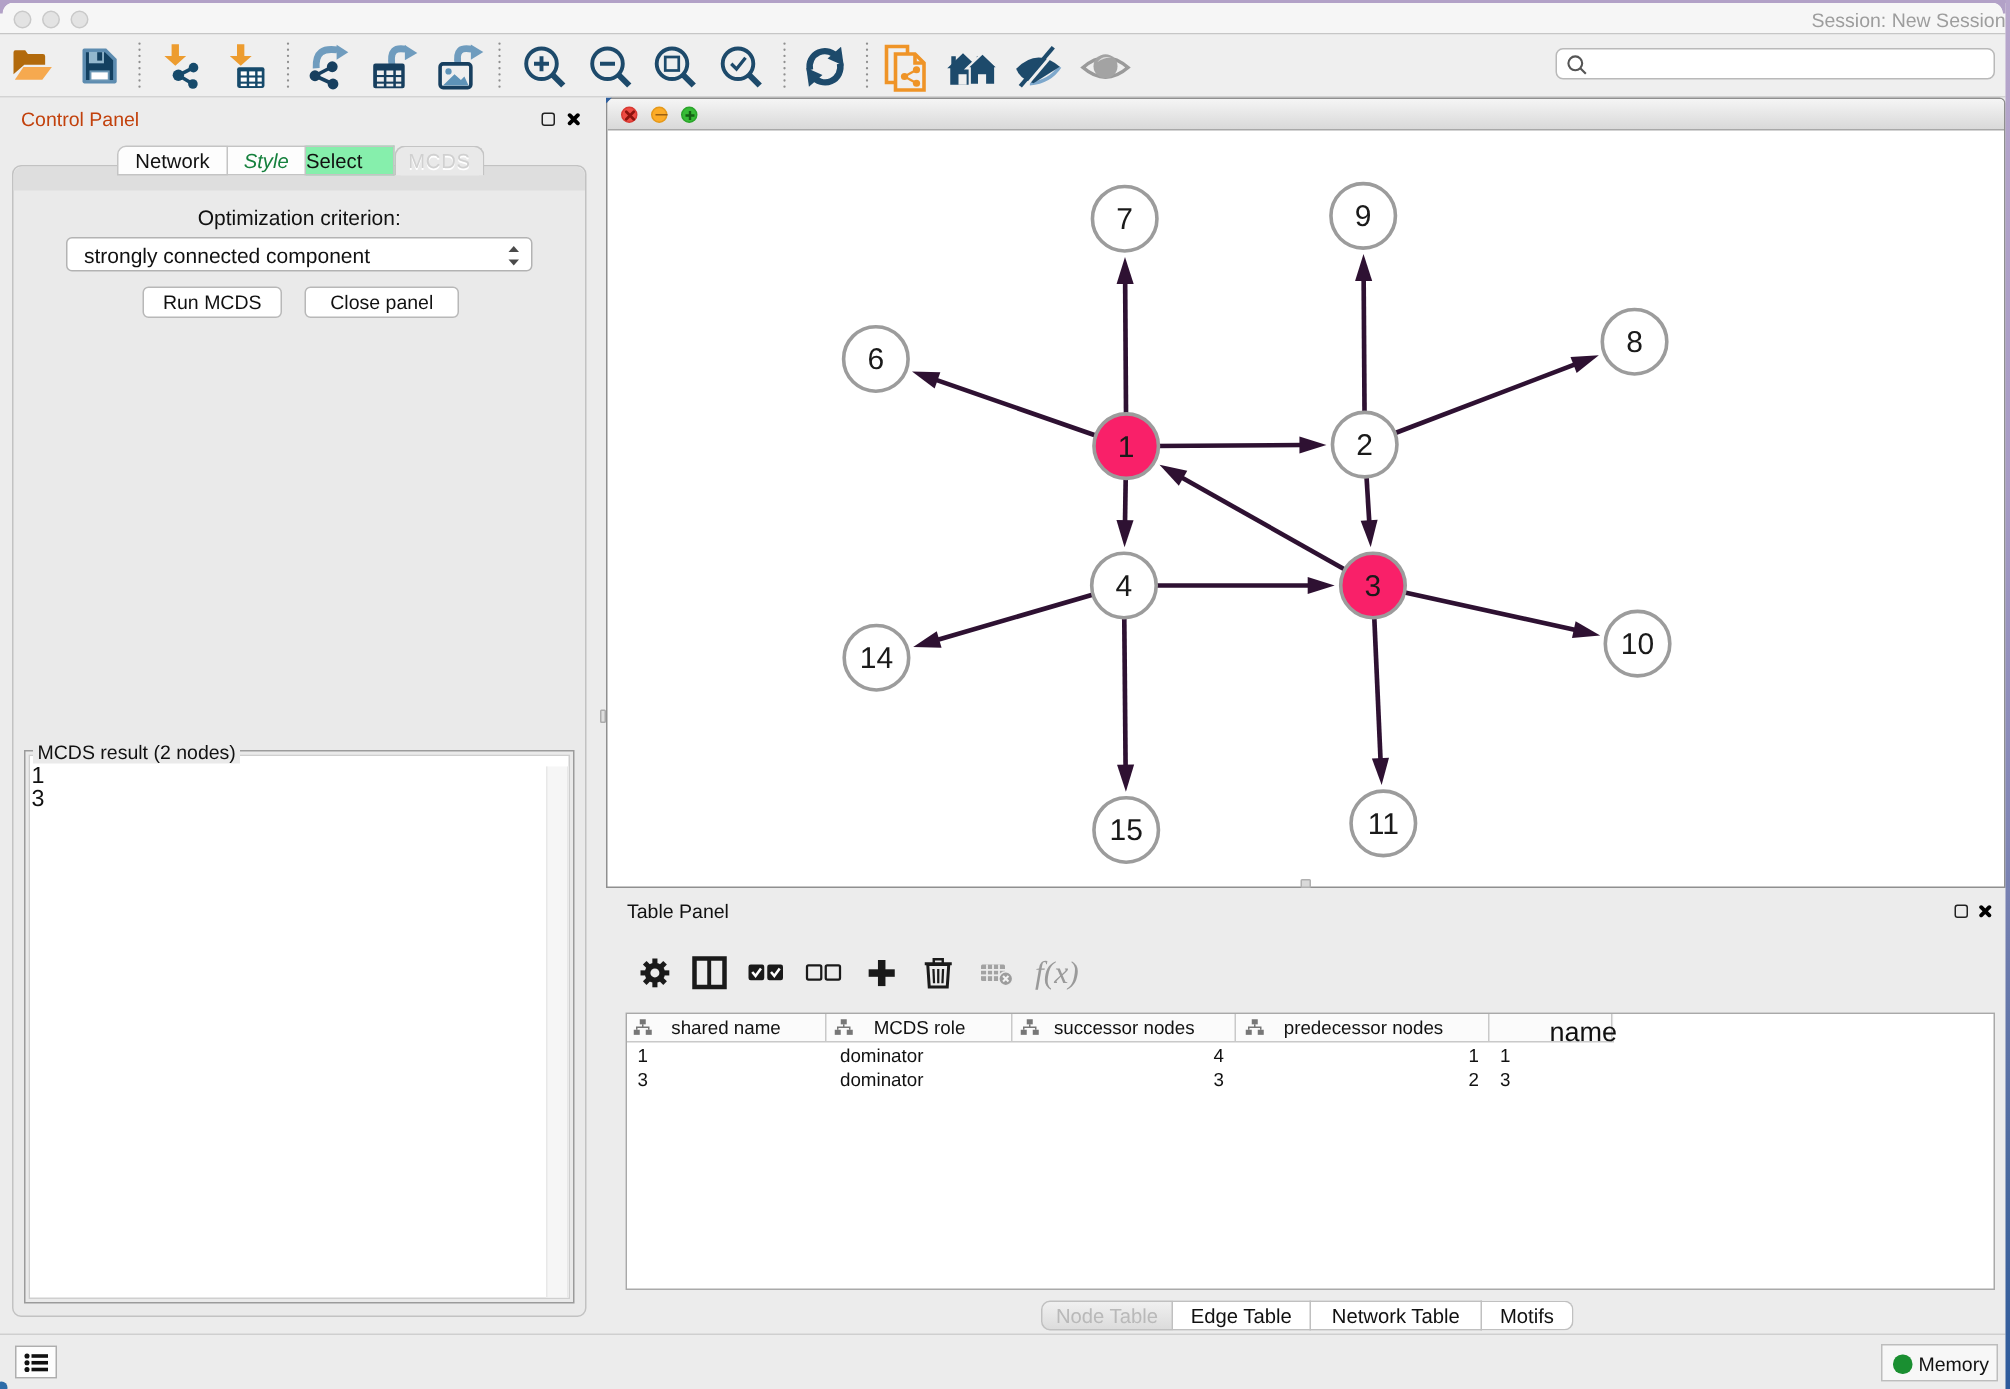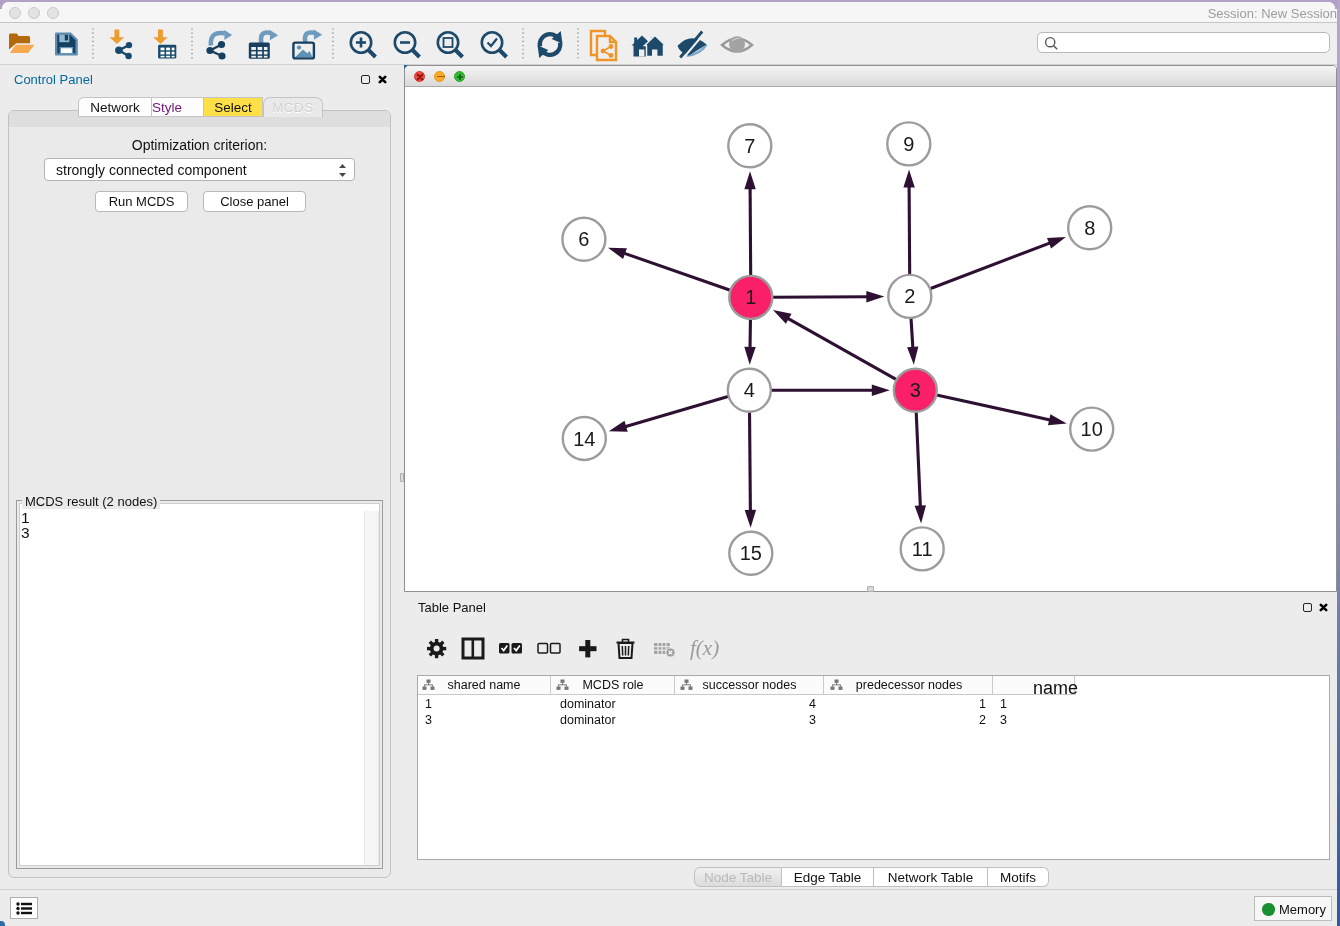--- a/index.html
+++ b/index.html
@@ -191,34 +191,34 @@
     <path d="M 122.2 7.5 L 100.2 33.5" stroke="#1d4a6b" stroke-width="2.8" fill="none"></path>
   </g>
 
   <g>
     <path d="M142 21 Q 157 8 172 21 Q 157 34 142 21 Z" fill="none" stroke="#9a9a9a" stroke-width="2.4"></path>
     <circle cx="157" cy="20.2" r="8" fill="#a3a3a3"></circle>
     <path d="M 151.5 17.5 Q 155 12.5 161 14.5 Q 156 14 151.5 17.5 Z" fill="#dcdcdc"></path>
   </g>
 </svg>
 
-<div class="abs" style="left:14px;top:72px;font-size:13px;color:#0369a1;">Control Panel</div>
+<div class="abs" style="left:14px;top:72px;font-size:13px;color:#c2410c;">Control Panel</div>
 <div class="abs" style="left:361px;top:75px;width:9px;height:9px;border:1.6px solid #222;border-radius:2px;"></div>
 <svg class="abs" style="left:378px;top:75px;" width="9" height="9" viewBox="0 0 9 9">
   <path d="M1.8 1.8 L7.2 7.2 M7.2 1.8 L1.8 7.2" stroke="#000" stroke-width="2.6" stroke-linecap="round"></path>
 </svg>
 
 <div class="abs" style="left:8px;top:110px;width:383px;height:768px;background:#eaeaea;border:1px solid #c2c2c2;border-radius:6px;">
   <div class="abs" style="left:0;top:0;width:381px;height:16px;background:#dedede;border-radius:6px 6px 0 0;"></div>
 </div>
 
 <div class="abs" style="left:78px;top:97px;width:245px;height:20px;padding-left:25px;">
   <div class="abs" style="left:0;top:0;width:74px;height:20px;background:#fdfdfd;border:1px solid #c4c4c4;border-radius:6px 0 0 0;text-align:center;font-size:13.5px;color:#111;line-height:19px;">Network</div>
-  <div class="abs" style="left:74px;top:0;width:52px;height:20px;background:#fdfdfd;border:1px solid #c4c4c4;border-left:none;font-size:13.5px;color:#701a75;line-height:19px;">Style</div>
-  <div class="abs" style="left:126px;top:0;width:59px;height:20px;background:#fde047;border:1px solid #c4c4c4;border-left:none;text-align:center;font-size:13.5px;color:#111;line-height:19px;">Select</div>
+  <div class="abs" style="left:74px;top:0;width:52px;height:20px;background:#fdfdfd;border:1px solid #c4c4c4;border-left:none;text-align:center;font-size:13.5px;color:#15803d;line-height:19px;font-style:italic;">Style</div>
+  <div class="abs" style="left:126px;top:0;width:59px;height:20px;background:#86efac;border:1px solid #c4c4c4;border-left:none;text-align:left;font-size:13.5px;color:#111;line-height:19px;">Select</div>
   <div class="abs" style="left:185px;top:0;width:60px;height:20px;background:#e9e9e9;border:1px solid #c4c4c4;border-bottom:none;border-radius:7px 7px 0 0;text-align:center;font-size:13.5px;color:#d0d0d0;line-height:19px;letter-spacing:0.5px;text-shadow:0 1px 0 #fff;">MCDS</div>
 </div>
 
 <div class="abs" style="left:8px;top:137px;width:383px;text-align:center;font-size:14px;color:#111;">Optimization criterion:</div>
 <div class="abs" style="left:44px;top:158px;width:311px;height:23px;background:#fff;border:1px solid #b3b3b3;border-radius:4px;">
   <div class="abs" style="left:11px;top:3px;font-size:14px;color:#111;">strongly connected component</div>
   <svg class="abs" style="right:6px;top:3px;" width="11" height="17" viewBox="0 0 11 17">
     <path d="M2 6 L5.5 2 L9 6 Z" fill="#4a4a4a"></path>
     <path d="M2 11 L5.5 15 L9 11 Z" fill="#4a4a4a"></path>
   </svg>

